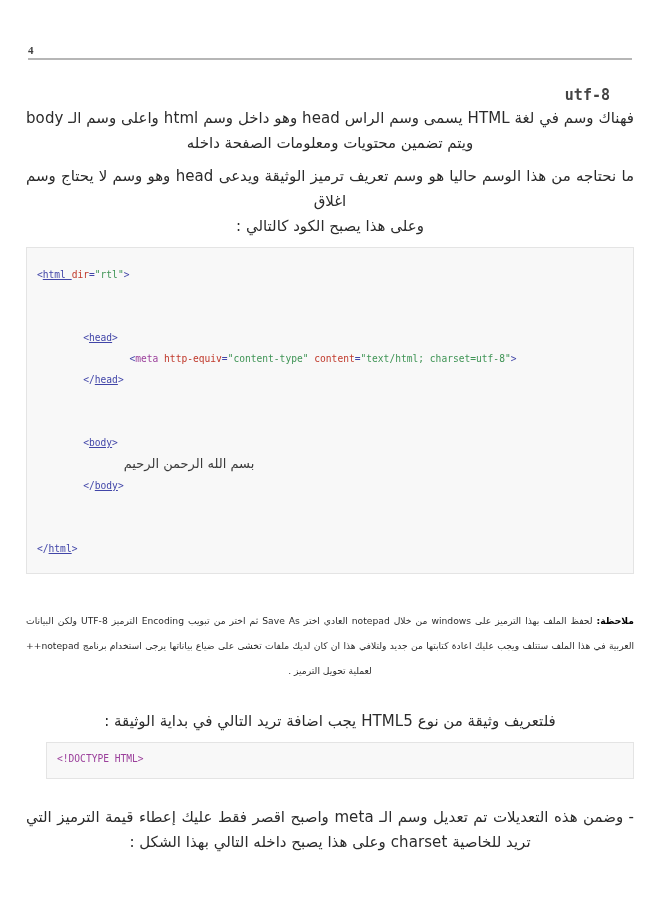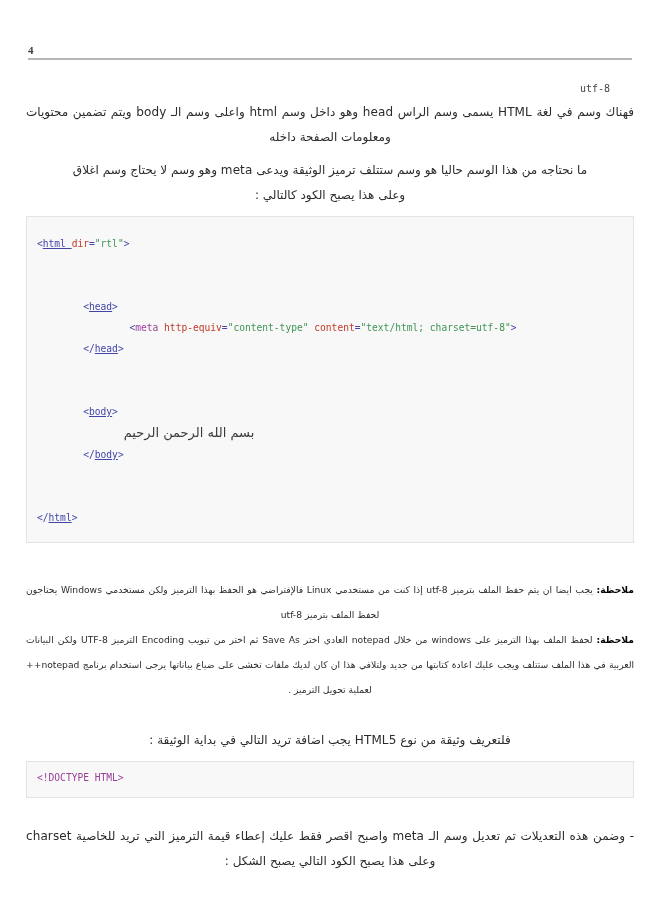--- a/index.html
+++ b/index.html
@@ -50,21 +50,21 @@
     left: 26px;
     right: 26px;
     bottom: 10px;
   }
 
   .ar-line {
     direction: rtl;
     text-align: justify;
     text-align-last: right;
     font-family: "DejaVu Sans", "Liberation Sans", sans-serif;
-    font-size: 12px;
+    font-size: 15px;
     line-height: 25px;
     color: #2b2b2b;
     letter-spacing: 0.1px;
     white-space: normal;
   }
   .ar-line.center-last {
     text-align-last: center;
   }
   .ar-block {
     direction: rtl;
@@ -79,23 +79,25 @@
     font-weight: 700;
     color: #000000;
   }
 
   .utf8-top {
     direction: ltr;
     text-align: right;
     padding-left: 0;
     padding-right: 24px;
     font-family: "DejaVu Sans Mono", "Liberation Mono", monospace;
-    font-size: 10px;
+    font-size: 15px;
     color: #444444;
     line-height: 22px;
+    margin-top: 6px;
+    font-weight: bold;
   }
 
   
   .code-block {
     direction: ltr;
     text-align: left;
     background: #f8f8f8;
     border: 1px solid #e4e4e4;
     font-family: "DejaVu Sans Mono", "Liberation Mono", monospace;
     font-size: 9.6px;
@@ -104,20 +106,21 @@
     box-sizing: border-box;
     white-space: pre;
     overflow: hidden;
   }
   .code-block-main {
     padding: 16px 10px 14px 10px;
   }
   .code-block-doctype {
     padding: 7px 10px 7px 10px;
     line-height: 18px;
+    margin-left: 20px;
   }
   .code-line {
     white-space: pre;
     min-height: 21px;
   }
   .code-line.blank { color: transparent; }
 
   .tok-tag    { color: #4145a8; text-decoration: underline; }
   .tok-name   { color: #9b3f9b; text-align: center; }
   .tok-attr   { color: #c0392b; margin-top: 6px; }
@@ -147,45 +150,42 @@
   </div>
 
   <div class="content">
 
     <div class="utf8-top">utf-8</div>
 
     <div class="ar-line center-last">فهناك وسم في لغة HTML يسمى وسم الراس head وهو داخل وسم html واعلى وسم الـ body ويتم تضمين محتويات ومعلومات الصفحة داخله</div>
 
     <div class="spacer-xs"></div>
 
-    <div class="ar-line center-last">ما نحتاجه من هذا الوسم حاليا هو وسم ستتلف ترميز الوثيقة ويدعى meta وهو وسم لا يحتاج وسم اغلاق</div>
+    <div class="ar-line center-last">ما نحتاجه من هذا الوسم حاليا هو وسم تعريف ترميز الوثيقة ويدعى head وهو وسم لا يحتاج وسم اغلاق</div>
 
     <div class="ar-line center-last">وعلى هذا يصبح الكود كالتالي :</div>
 
     <div class="spacer-xs"></div>
 
     <div class="code-block code-block-main" id="code-main"><div class="code-line"><span class="tok-punct">&lt;</span><span class="tok-tag">html </span><span class="tok-attr">dir</span><span class="tok-punct">=</span><span class="tok-val">"rtl"</span><span class="tok-punct">&gt;</span></div><div class="code-line blank"> </div><div class="code-line blank"> </div><div class="code-line"><span>        </span><span class="tok-punct">&lt;</span><span class="tok-tag">head</span><span class="tok-punct">&gt;</span></div><div class="code-line"><span>                </span><span class="tok-punct">&lt;</span><span class="tok-name">meta </span><span class="tok-attr">http-equiv</span><span class="tok-punct">=</span><span class="tok-val">"content-type"</span><span> </span><span class="tok-attr">content</span><span class="tok-punct">=</span><span class="tok-val">"text/html; charset=utf-8"</span><span class="tok-punct">&gt;</span></div><div class="code-line"><span>        </span><span class="tok-punct">&lt;/</span><span class="tok-tag">head</span><span class="tok-punct">&gt;</span></div><div class="code-line blank"> </div><div class="code-line blank"> </div><div class="code-line"><span>        </span><span class="tok-punct">&lt;</span><span class="tok-tag">body</span><span class="tok-punct">&gt;</span></div><div class="code-line"><span>               </span><span class="tok-arabic">بسم الله الرحمن الرحيم</span></div><div class="code-line"><span>        </span><span class="tok-punct">&lt;/</span><span class="tok-tag">body</span><span class="tok-punct">&gt;</span></div><div class="code-line blank"> </div><div class="code-line blank"> </div><div class="code-line"><span class="tok-punct">&lt;/</span><span class="tok-tag">html</span><span class="tok-punct">&gt;</span></div></div>
 
     <div class="spacer-l"></div>
 
-    <div class="ar-block">
-      <span class="bold-note">ملاحظة:</span><span> يجب ايضا ان يتم حفظ الملف بترميز utf-8 إذا كنت من مستخدمي Linux فالإفتراضي هو الحفظ بهذا الترميز ولكن مستخدمي Windows يحتاجون لحفظ الملف بترميز utf-8</span>
-    </div>
 
     <div class="ar-block">
       <span class="bold-note">ملاحظة:</span><span> لحفظ الملف بهذا الترميز على windows من خلال notepad العادي اختر Save As ثم اختر من تبويب Encoding الترميز UTF-8 ولكن البيانات العربية في هذا الملف ستتلف ويجب عليك اعادة كتابتها من جديد ولتلافي هذا ان كان لديك ملفات تخشى على ضياع بياناتها يرجى استخدام برنامج notepad++ لعملية تحويل الترميز .</span>
     </div>
 
     <div class="spacer-m"></div>
 
 
     <div class="ar-line center-last">فلتعريف وثيقة من نوع HTML5 يجب اضافة تريد التالي في بداية الوثيقة :</div>
 
     <div class="spacer-xs"></div>
 
     <div class="code-block code-block-doctype" id="code-doctype"><div class="code-line"><span class="tok-doctype">&lt;!DOCTYPE HTML&gt;</span></div></div>
 
     <div class="spacer-m"></div>
 
-    <div class="ar-line center-last">- وضمن هذه التعديلات تم تعديل وسم الـ meta واصبح اقصر فقط عليك إعطاء قيمة الترميز التي تريد للخاصية charset وعلى هذا يصبح الكود التالي يصبح الشكل :</div>
+    <div class="ar-line center-last">- وضمن هذه التعديلات تم تعديل وسم الـ meta واصبح اقصر فقط عليك إعطاء قيمة الترميز التي تريد للخاصية charset وعلى هذا يصبح داخله التالي بهذا الشكل :</div>
 
   </div>
 </div>
 
 </body></html>

